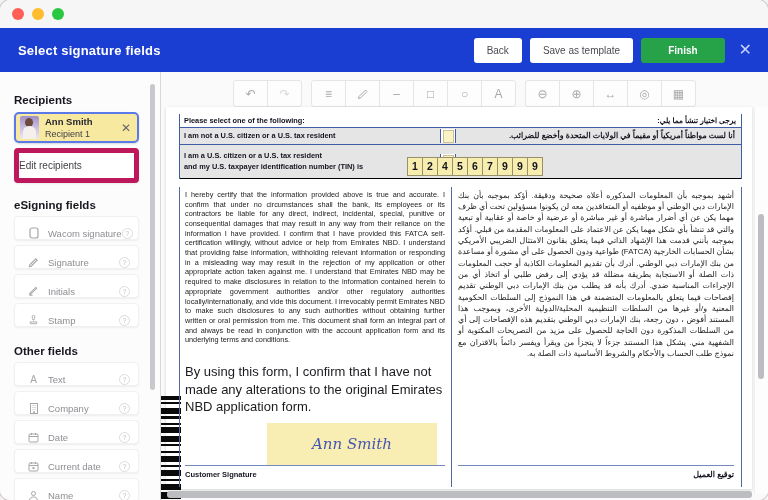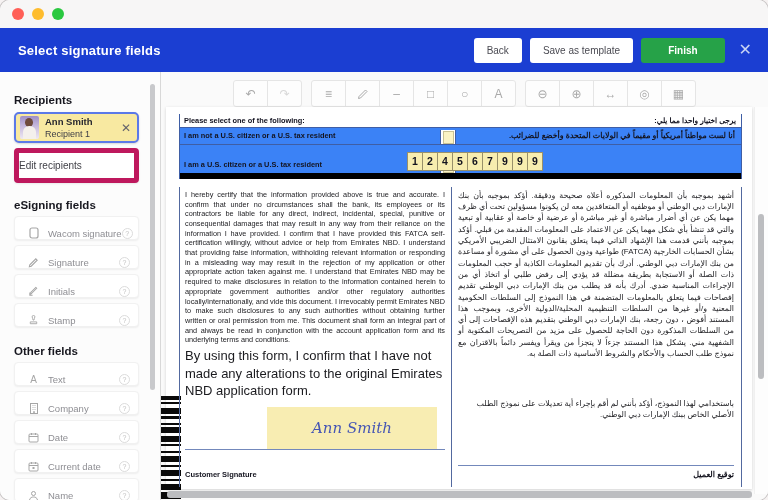--- a/index.html
+++ b/index.html
@@ -70,22 +70,22 @@
   .tb-group .tb-btn:only-child { border-radius:3px; }
   .tb-btn.disabled { color:#d8d8d8; }
 
   .page { position:absolute; left:5px; top:35px; width:586px; height:382px; background:#fff;
     box-shadow:0 1px 3px rgba(0,0,0,.16); }
   .page-content { position:absolute; left:13px; right:10px; top:7px; bottom:0; }
 
   .tax-table { border-left:1px solid #3f5ea5; border-right:1px solid #3f5ea5; position:relative; }
   .tax-header { display:flex; justify-content:space-between; padding:2px 5px 2px 4px;
     font-size:7.4px; font-weight:bold; color:#10101e; }
-  .tax-row { display:flex; align-items:flex-end; border-top:1px solid #3f5ea5; background:#3b82f6; }
-  .tax-row:last-child { border-bottom:6px solid #000000; }
+  .tax-row { display:flex; align-items:center; border-top:1px solid #3f5ea5; background:#e5e5e5; }
+  .tax-row:last-child { border-bottom:1px solid #000000; }
   .cell-en { flex:0 0 260px; padding:2px 5px 2px 4px; font-size:7.4px; font-weight:bold;
     color:#14141f; line-height:1.55; }
   .cell-check { flex:0 0 16px; background:#fff; border-left:1px solid #3f5ea5;
     border-right:1px solid #3f5ea5; display:flex; justify-content:center; align-items:flex-start;
     padding-top:1px; }
   .checkbox { width:11px; height:13px; background:#fbf3c4; border:1px solid #c9c193;
     font-size:8px; line-height:12px; text-align:center; color:#222; }
   .cell-ar { flex:1; padding:2px 6px 2px 5px; font-size:7.9px; font-weight:bold; color:#14141f;
     direction:rtl; text-align:right; line-height:1.5; }
   .row2 { height:35px; position:relative; }
@@ -101,21 +101,21 @@
   .cert-ar { flex:1; border-right:1px solid #52699f; padding:3px 7px 0 6px; direction:rtl; }
   .para-en { font-size:7.3px; line-height:1.33; color:#1b1b1f; text-align:justify; }
   .para-ar { font-size:7.9px; line-height:1.43; color:#1b1b1f; text-align:justify; }
   .bottom-block { margin-top:auto; }
   .confirm-en { font-size:13px; line-height:1.35; color:#1b1b1f; }
   .confirm-ar { font-size:7.9px; line-height:1.45; color:#1b1b1f; text-align:right; }
   .sig-box { margin:7px 0 0 82px; width:170px; height:42px; background:#f8edb2; display:flex;
     align-items:center; justify-content:center; cursor:pointer; }
   .sig-text { font-family:"DejaVu Serif", serif; font-style:italic; color:#4656b4; font-size:15px; }
   .sig-line { border-top:1px solid #7388bb; margin-top:0; }
-  .sig-label-en { font-size:7.5px; font-weight:bold; color:#14141f; padding:20px 0 8px; }
+  .sig-label-en { font-size:7.5px; font-weight:bold; color:#14141f; padding:4px 0 8px; }
   .ar-spacer { height:44px; }
   .sig-label-ar { font-size:8px; font-weight:bold; color:#14141f; padding:4px 0 8px; text-align:right; }
 
   .barcode { position:absolute; left:-8px; top:289px; width:23px; height:103px;
     background:linear-gradient(180deg,
       #0a0a0a 0 4px, transparent 4px 6px, #0a0a0a 6px 8px, transparent 8px 12px,
       #0a0a0a 12px 18px, transparent 18px 20px, #0a0a0a 20px 23px, transparent 23px 27px,
       #0a0a0a 27px 29px, transparent 29px 31px, #0a0a0a 31px 37px, transparent 37px 40px,
       #0a0a0a 40px 46px, transparent 46px 48px, #0a0a0a 48px 50px, transparent 50px 55px,
       #0a0a0a 55px 57px, transparent 57px 60px, #0a0a0a 60px 66px, transparent 66px 69px,
@@ -294,32 +294,33 @@
         </div>
       </div>
 
       <div class="page">
         <div class="barcode"></div>
         <div class="page-content">
 
           <div class="tax-table">
             <div class="tax-header">
               <span>Please select one of the following:</span>
-              <span style="direction:rtl;">يرجى اختيار واحدا مما يلي:</span>
+              <span style="direction:rtl;">يرجى اختيار تنشأ مما يلي:</span>
             </div>
             <div class="tax-row">
               <div class="cell-en">I am not a U.S. citizen or a U.S. tax resident</div>
               <div class="cell-check">
                   <span class="checkbox"></span>
                 </div>
               <div class="cell-ar">أنا لست مواطناً أمريكياً أو مقيماً في الولايات المتحدة وأخضع للضرائب.</div>
             </div>
             <div class="tax-row row2">
               <div class="cell-en">
                 <div>I am a U.S. citizen or a U.S. tax resident</div>
+                <div>and my U.S. taxpayer identification number (TIN) is</div>
               </div>
               <div class="cell-check">
                   <span class="checkbox">✓</span>
                 </div>
               <div class="tin-strip">
                 <span class="tin-box">1</span>
                 <span class="tin-box">2</span>
                 <span class="tin-box">4</span>
                 <span class="tin-box">5</span>
                 <span class="tin-box">6</span>
@@ -339,21 +340,20 @@
                 <div class="sig-box">
                   <span class="sig-text">Ann Smith</span>
                 </div>
                 <div class="sig-line"></div>
                 <div class="sig-label-en">Customer Signature</div>
               </div>
             </div>
             <div class="cert-col cert-ar">
               <div class="para-ar">أشهد بموجبه بأن المعلومات المذكوره أعلاه صحيحة ودقيقة. أؤكد بموجبه بأن بنك الإمارات دبي الوطني أو موظفيه أو المتعاقدين معه لن يكونوا مسؤولين تحت أي ظرف مهما يكن عن أي أضرار مباشرة أو غير مباشرة أو عرضية أو خاصة أو عقابية أو تبعية والتي قد تنشأ بأي شكل مهما يكن عن الاعتماد على المعلومات المقدمة من قبلي. أؤكد بموجبه بأنني قدمت هذا الإشهاد الذاتي فيما يتعلق بقانون الامتثال الضريبي الأمريكي بشأن الحسابات الخارجية (FATCA) طواعية ودون الحصول على أي مشورة أو مساعدة من بنك الإمارات دبي الوطني. أدرك بأن تقديم المعلومات الكاذبة أو حجب المعلومات ذات الصلة أو الاستجابة بطريقة مضللة قد يؤدي إلى رفض طلبي أو اتخاذ أي من الإجراءات المناسبة ضدي. أدرك بأنه قد يطلب من بنك الإمارات دبي الوطني تقديم إفصاحات فيما يتعلق بالمعلومات المتضمنة في هذا النموذج إلى السلطات الحكومية المعنية و/أو غيرها من السلطات التنظيمية المحلية/الدولية الأخرى، وبموجب هذا المستند أفوض ، دون رجعة، بنك الإمارات دبي الوطني بتقديم هذه الإفصاحات إلى أي من السلطات المذكورة دون الحاجة للحصول على مزيد من التصريحات المكتوبة أو الشفهية مني. يشكل هذا المستند جزءاً لا يتجزأ من ويقرأ ويفسر دائماً بالاقتران مع نموذج طلب الحساب والأحكام والشروط الأساسية ذات الصلة به.</div>
               <div class="bottom-block">
-                <div class="confirm-ar">باستخدامي لهذا النموذج، أؤكد بأنني لم أقم بإجراء أية تعديلات على نموذج الطلب الأصلي الخاص ببنك الإمارات دبي الوطني.</div>
                 <div class="ar-spacer"></div>
                 <div class="sig-line"></div>
                 <div class="sig-label-ar">توقيع العميل</div>
               </div>
             </div>
           </div>
 
         </div>
       </div>
 

